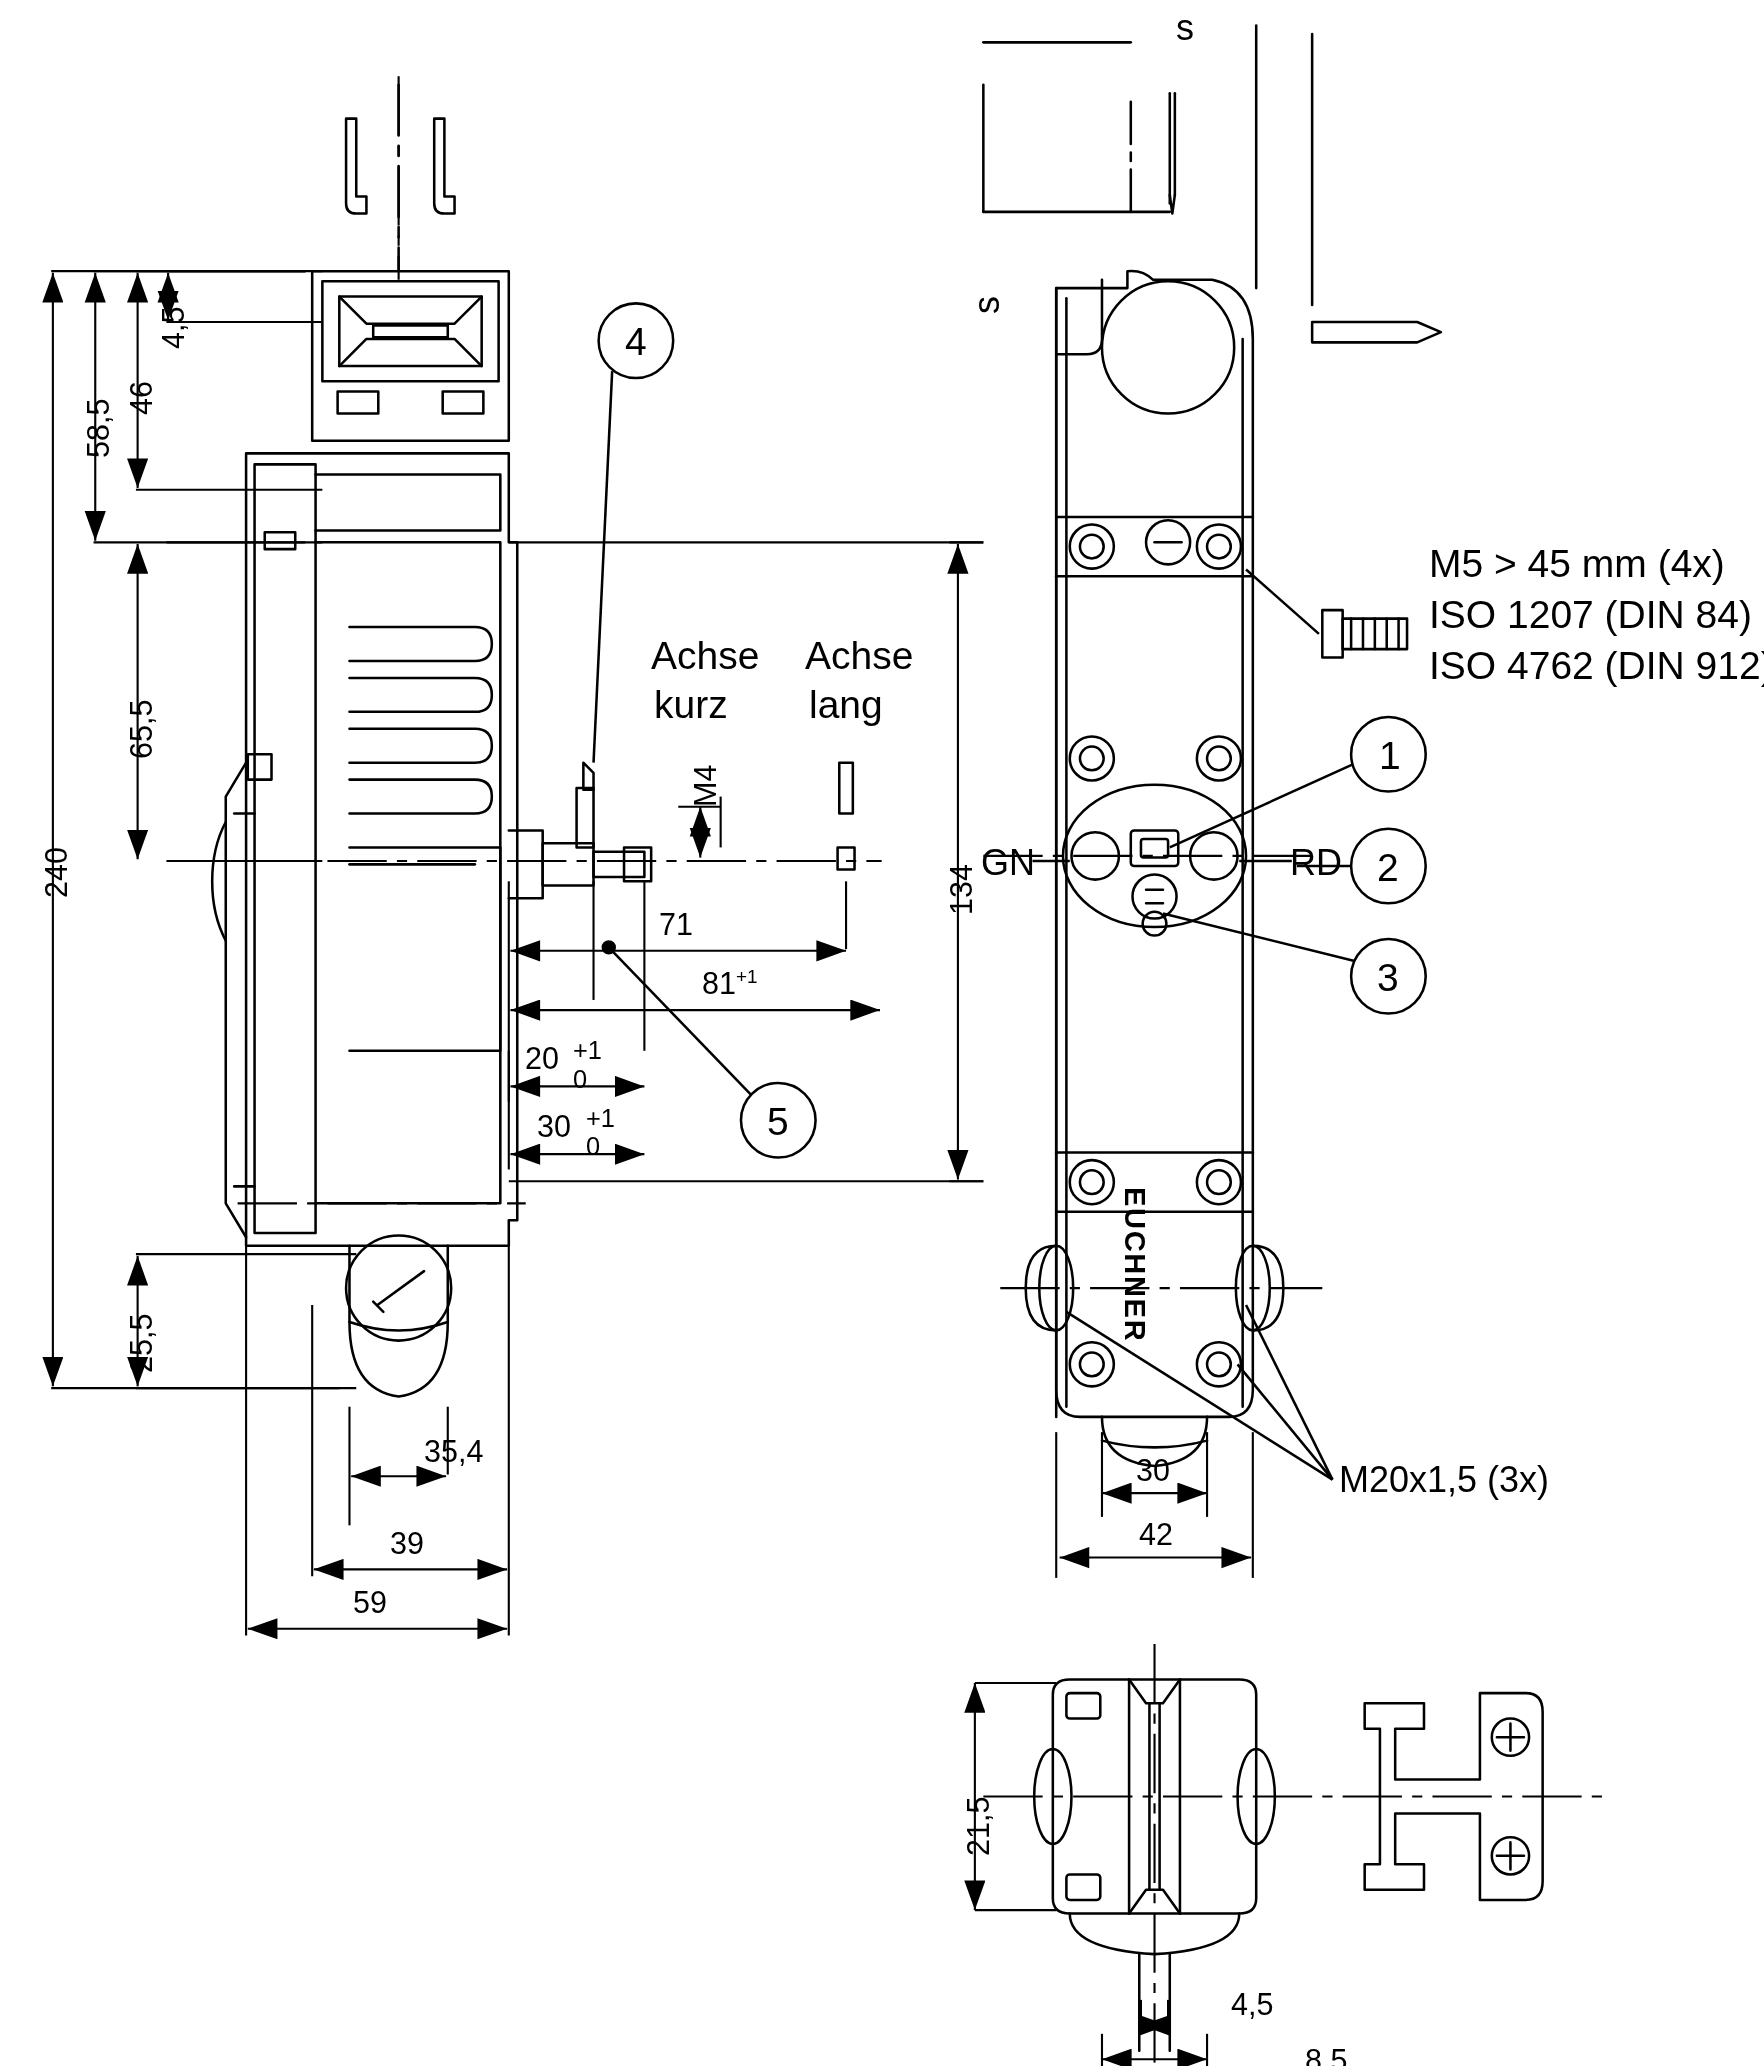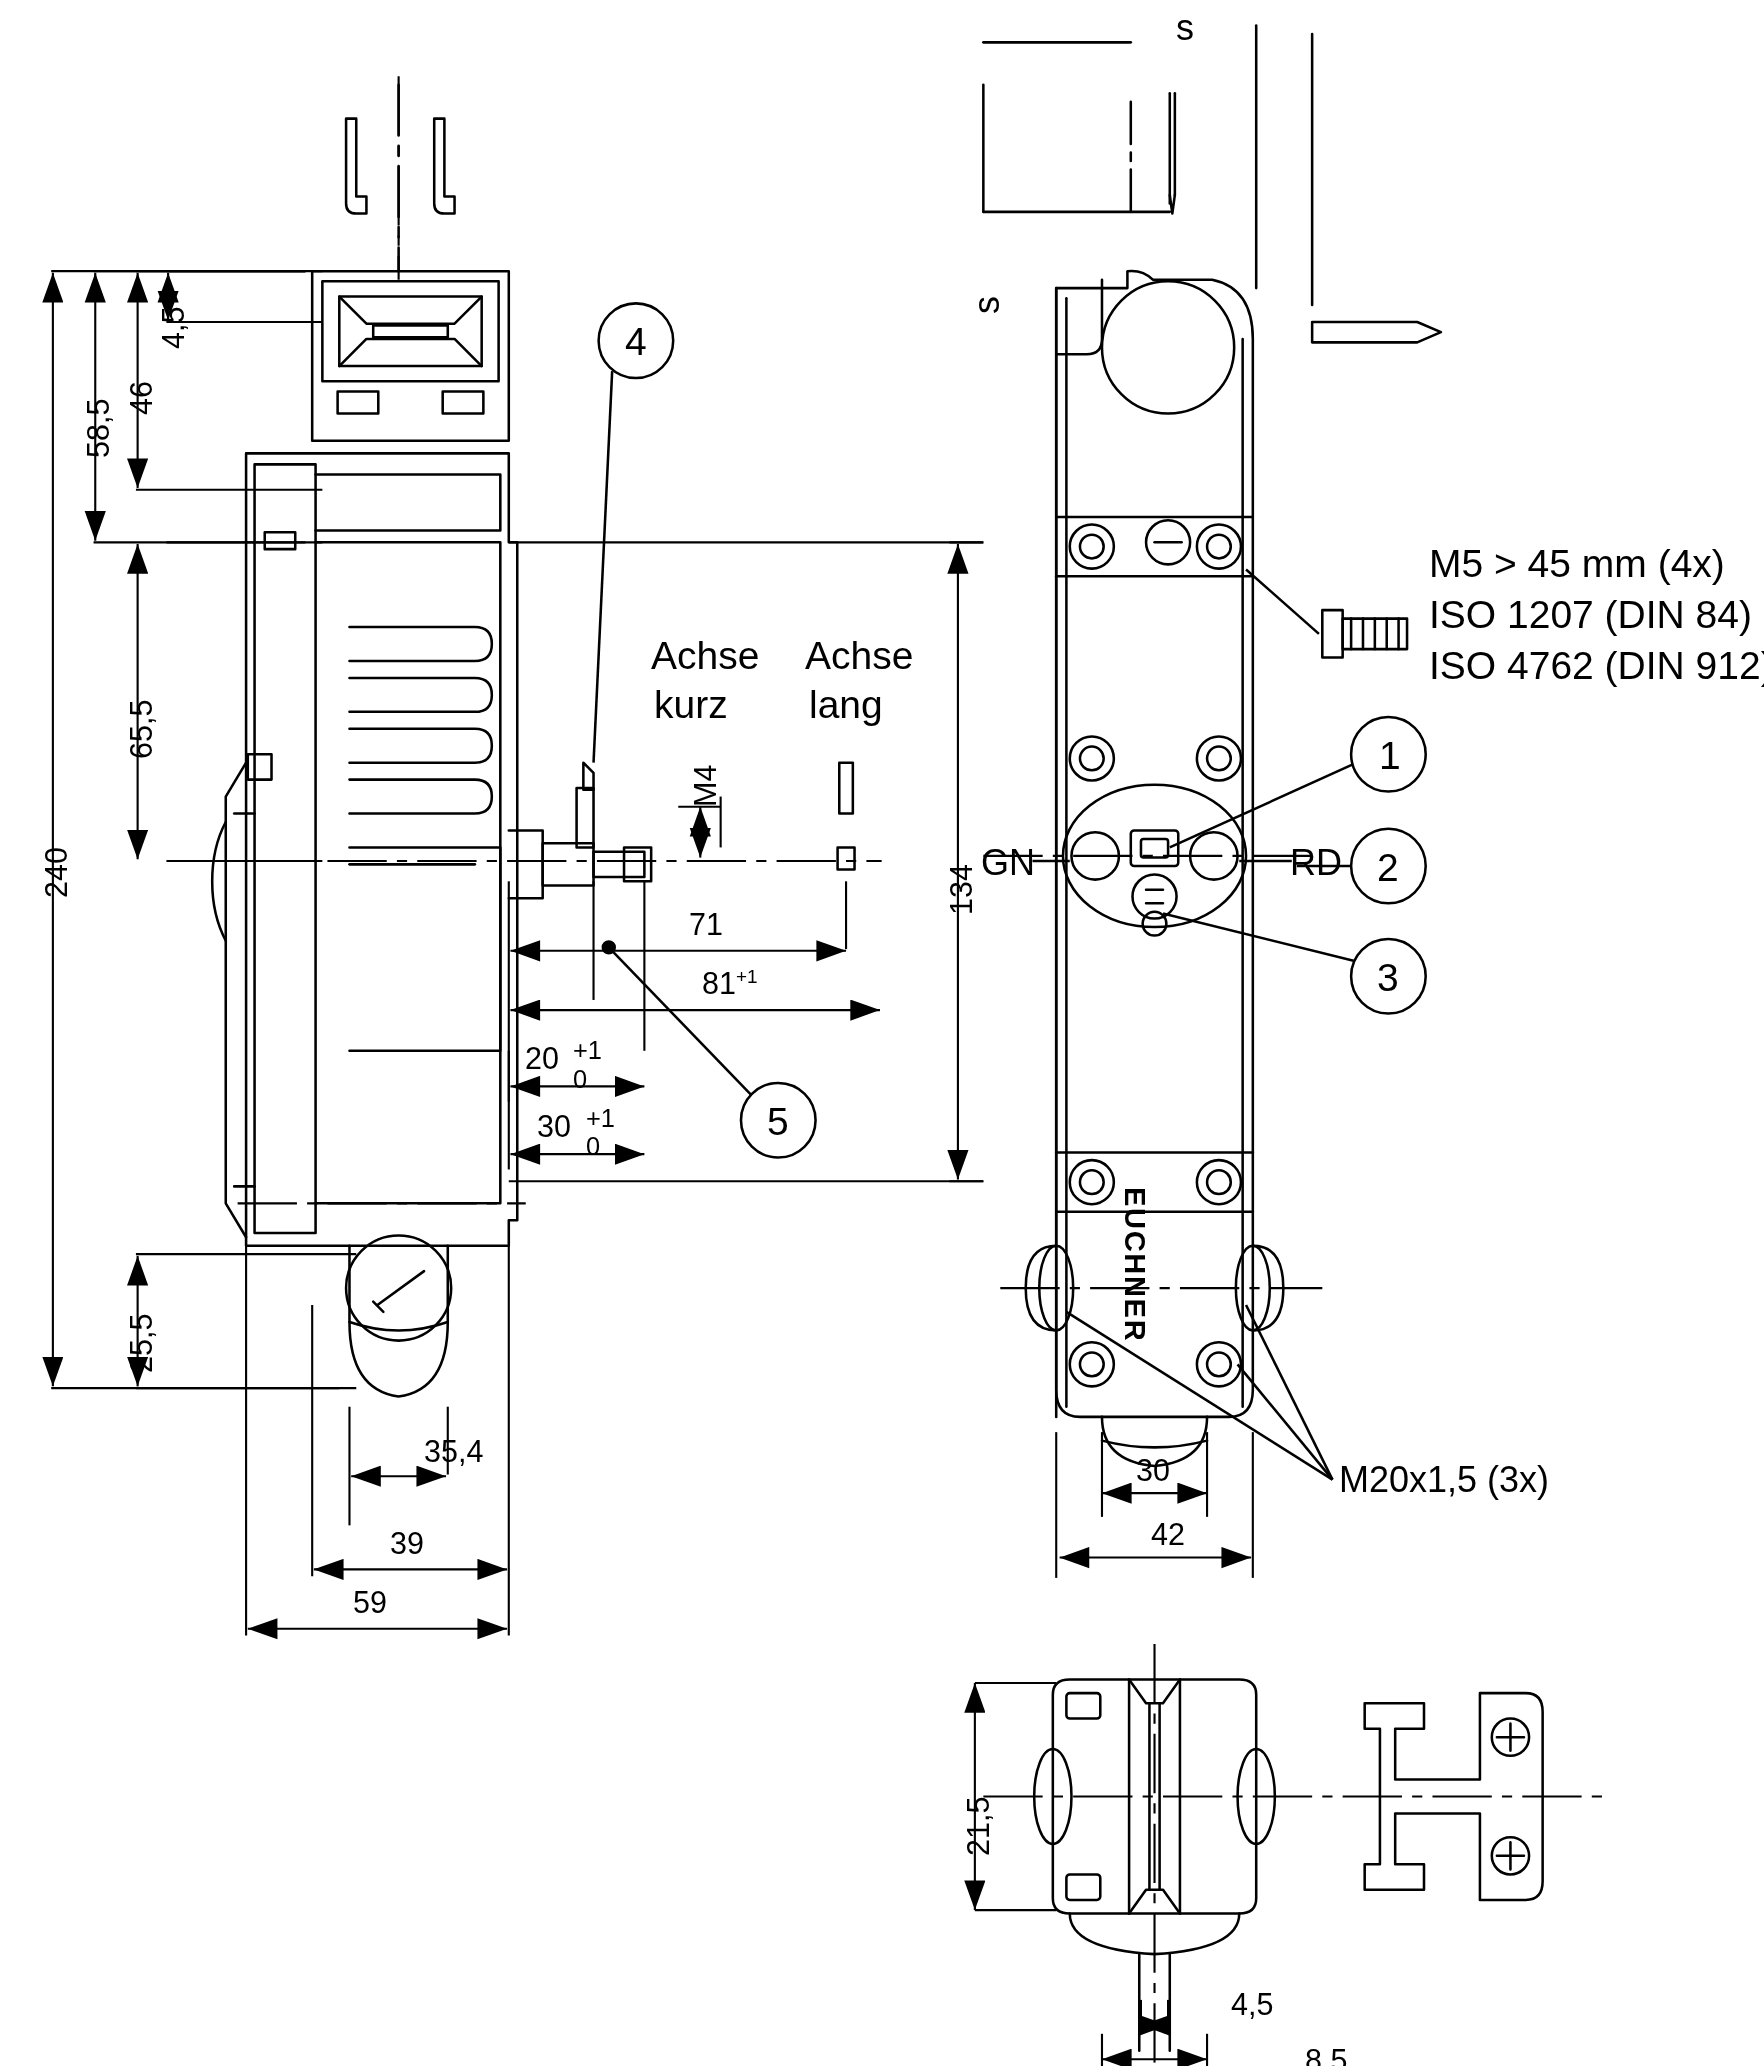--- a/index.html
+++ b/index.html
@@ -285,40 +285,40 @@
 <div class="lbl dimtxt rot90" style="left:156px;top:349px;">4,5</div>
 <div class="lbl dimtxt rot90" style="left:124px;top:759px;">65,5</div>
 <div class="lbl dimtxt rot90" style="left:124px;top:1373px;">25,5</div>
 <div class="lbl dimtxt rot90" style="left:944px;top:915px;">134</div>
 <div class="lbl dimtxt rot90" style="left:688px;top:807px;">M4</div>
 <div class="lbl dimtxt rot90" style="left:961px;top:1856px;">21,5</div>
 
 <div class="lbl dimtxt" style="left:424px;top:1434px;">35,4</div>
 <div class="lbl dimtxt" style="left:390px;top:1526px;text-align:right;">39</div>
 <div class="lbl dimtxt" style="left:353px;top:1585px;">59</div>
-<div class="lbl dimtxt" style="left:659px;top:907px;margin-left:30px;">71</div>
+<div class="lbl dimtxt" style="left:659px;top:907px;">71</div>
 
 <div class="lbl dimtxt" style="left:702px;top:966px;">
   <span>81</span><span class="sup">+1</span>
 </div>
 
 <div class="lbl dimtxt" style="left:525px;top:1041px;">
   <span>20</span>
 </div>
 <div class="lbl smtxt" style="left:573px;top:1036px;">+1</div>
 <div class="lbl smtxt" style="left:573px;top:1065px;">0</div>
 
 <div class="lbl dimtxt" style="left:537px;top:1109px;">
   <span>30</span>
 </div>
 <div class="lbl smtxt" style="left:586px;top:1104px;">+1</div>
 <div class="lbl smtxt" style="left:586px;top:1132px;">0</div>
 
 <div class="lbl dimtxt" style="left:1136px;top:1453px;">30</div>
-<div class="lbl dimtxt" style="left:1139px;top:1517px;margin-left:12px;">42</div>
+<div class="lbl dimtxt" style="left:1139px;top:1517px;">42</div>
 <div class="lbl dimtxt" style="left:1231px;top:1987px;">4,5</div>
 <div class="lbl dimtxt" style="left:1305px;top:2043px;">8,5</div>
 
 <div class="lbl midtxt" style="left:1176px;top:6.8px;">s</div>
 <div class="lbl midtxt rot90" style="left:966px;top:314px;">s</div>
 
 <div class="lbl bigtxt" style="left:651px;top:634px;">Achse</div>
 <div class="lbl bigtxt" style="left:654px;top:683px;text-align:right;">kurz</div>
 <div class="lbl bigtxt" style="left:805px;top:634px;">Achse</div>
 <div class="lbl bigtxt" style="left:809px;top:683px;">lang</div>

